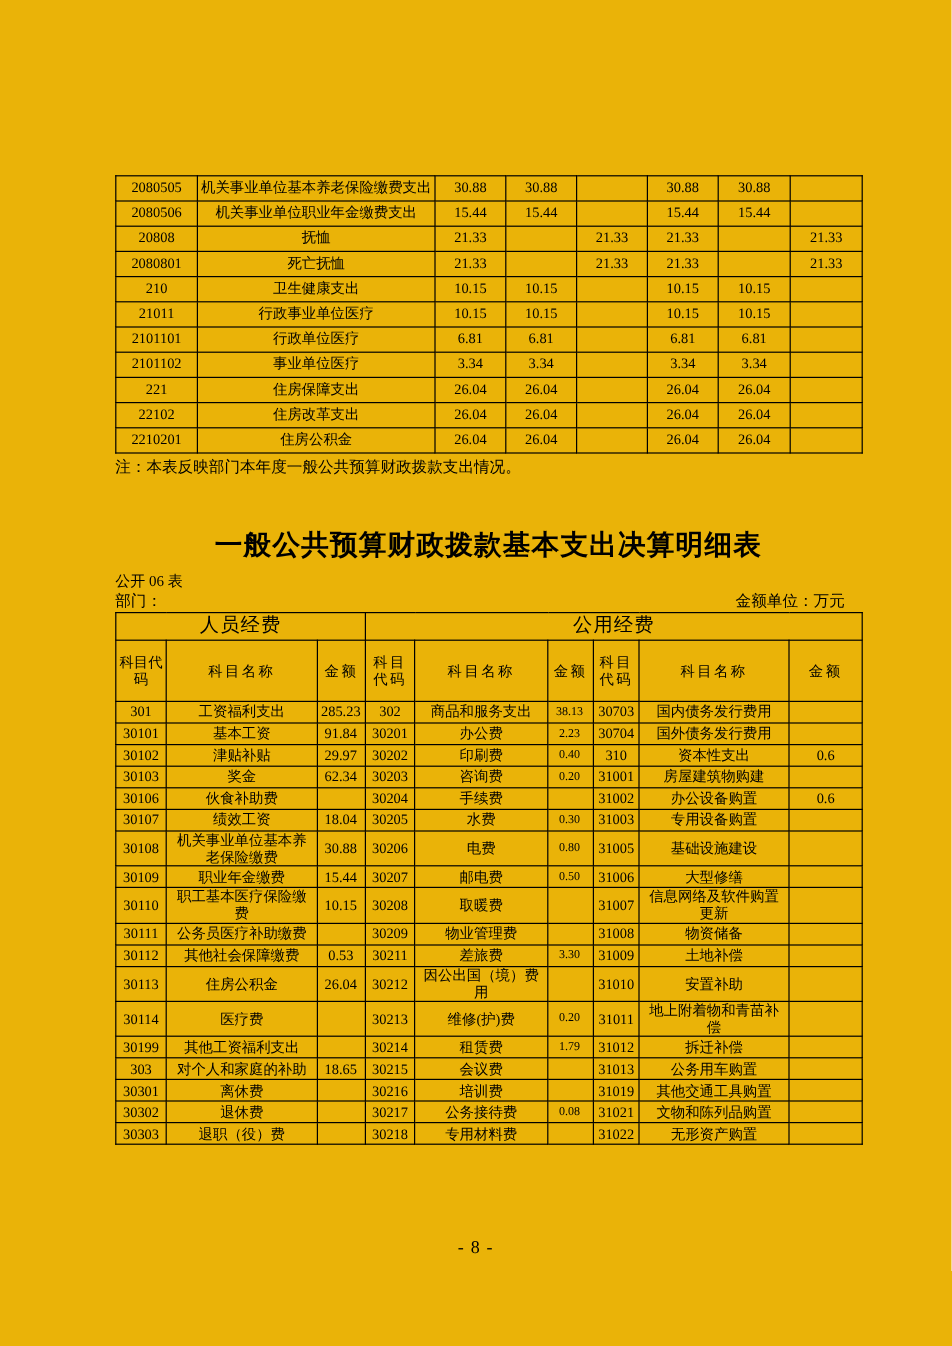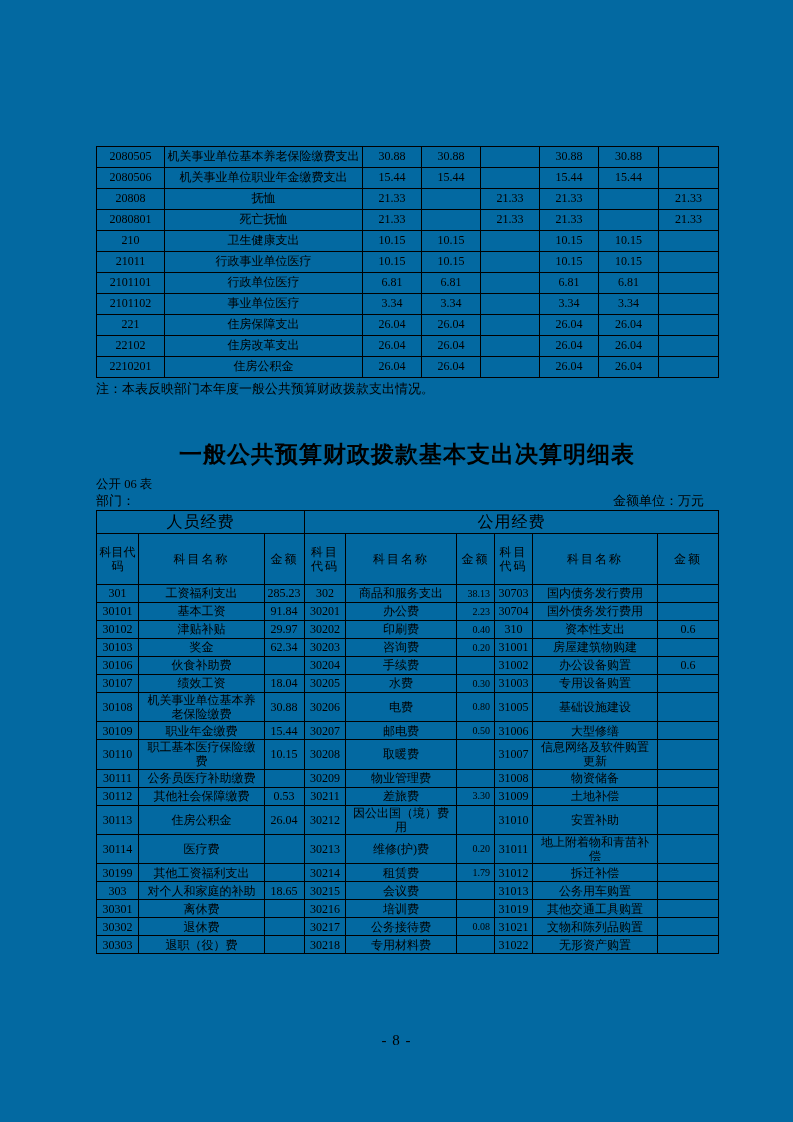--- a/index.html
+++ b/index.html
@@ -1,20 +1,20 @@
 <!DOCTYPE html>
 <html><head>
 <meta charset="utf-8">
 <style>
   html, body { margin: 0; padding: 0; background: #fff; }
   .page {
     position: relative;
     width: 793px;
     height: 1122px;
-    background: #0369a1;
+    background: #eab308;
     color: #000;
     font-family: "Liberation Serif", "DejaVu Serif", serif;
     overflow: hidden;
   }
   .content {
     position: absolute;
     left: 96px;
     top: 0;
     width: 622px;
   }
@@ -85,21 +85,21 @@
   }
   .t2 .gh { height: 22px; font-size: 16px; letter-spacing: 1px; }
   .t2 .ch { height: 50px; letter-spacing: 2px; }
   .t2 .ch.ch1 { letter-spacing: 0; padding: 0 1px; }
   .t2 .ch.ch4, .t2 .ch.ch7 { letter-spacing: 2px; padding: 0 4px; }
   .t2 td { height: 17px; }
   .t2 td.name2 { padding: 0 4px; }
   .t2 td.name5 { padding: 0 4px; }
   .t2 td.name8 { padding: 0 3px; }
   .t2 td.amt-r { text-align: center; padding-right: 3px; }
-  .t2 td.amt-s { text-align: right; padding-right: 4px; font-size: 10px; }
+  .t2 td.amt-s { padding-right: 4px; font-size: 10px; }
   .t2 td.amt-c { text-align: center; }
 
   
   .page-num {
     position: absolute;
     left: 0;
     top: 1032px;
     width: 100%;
     text-align: center;
     font-size: 15px;

